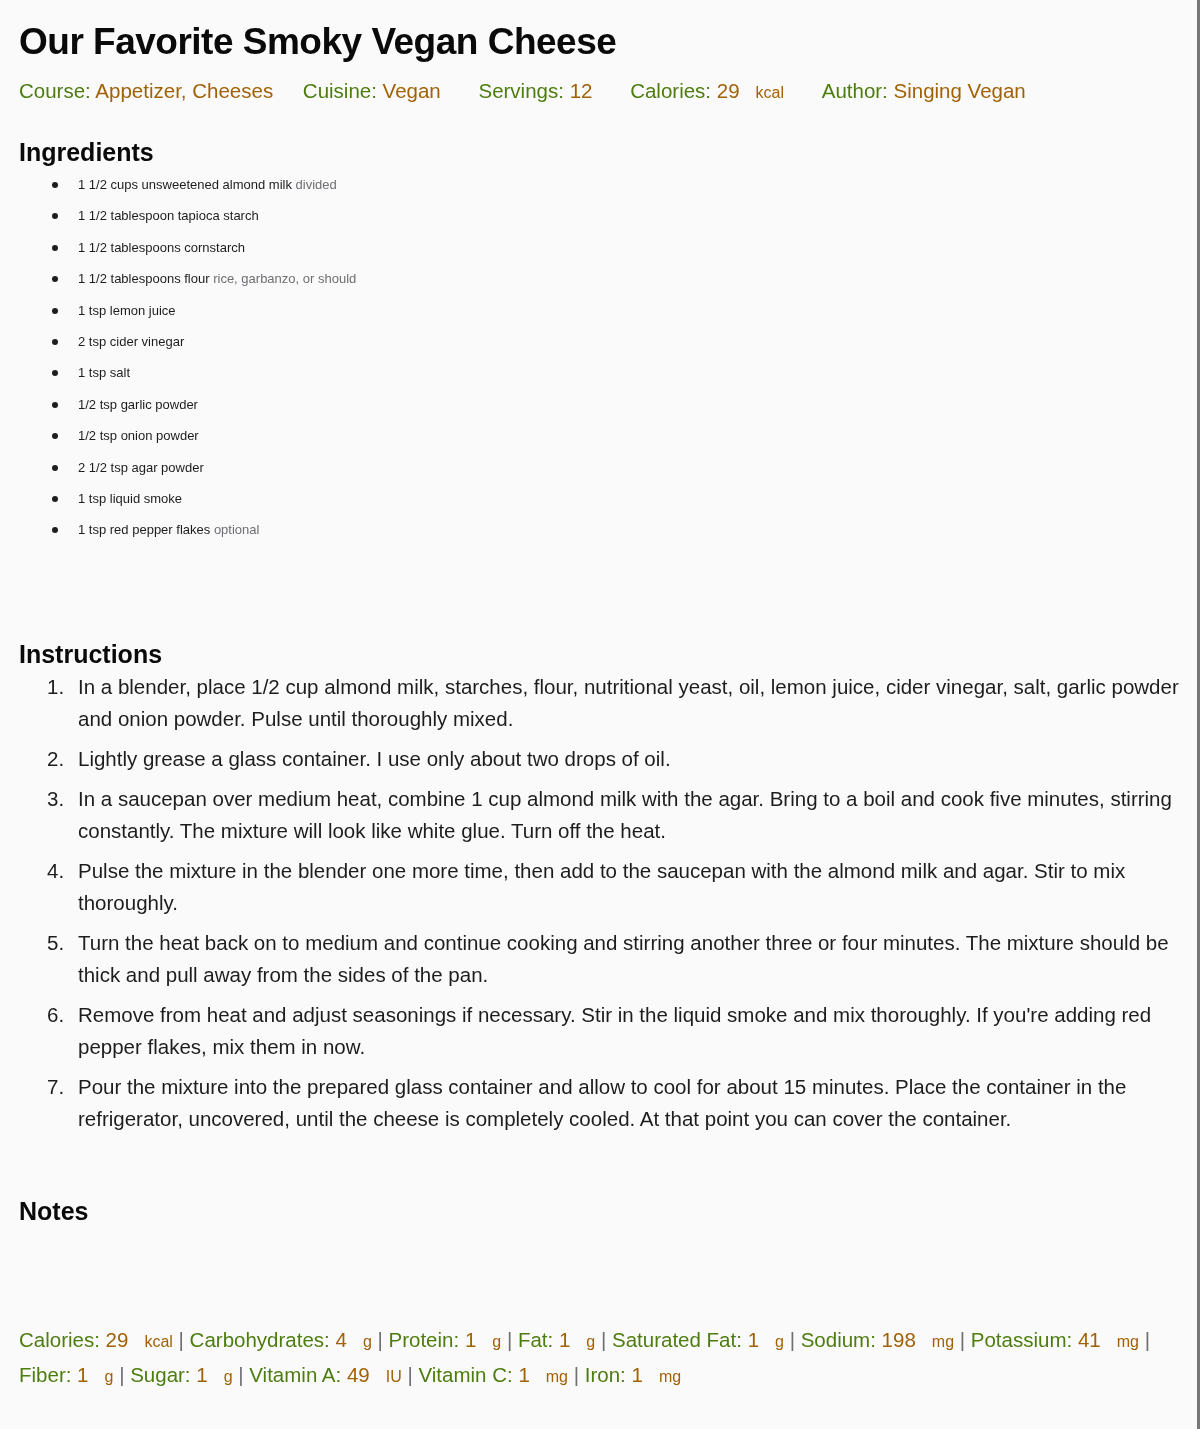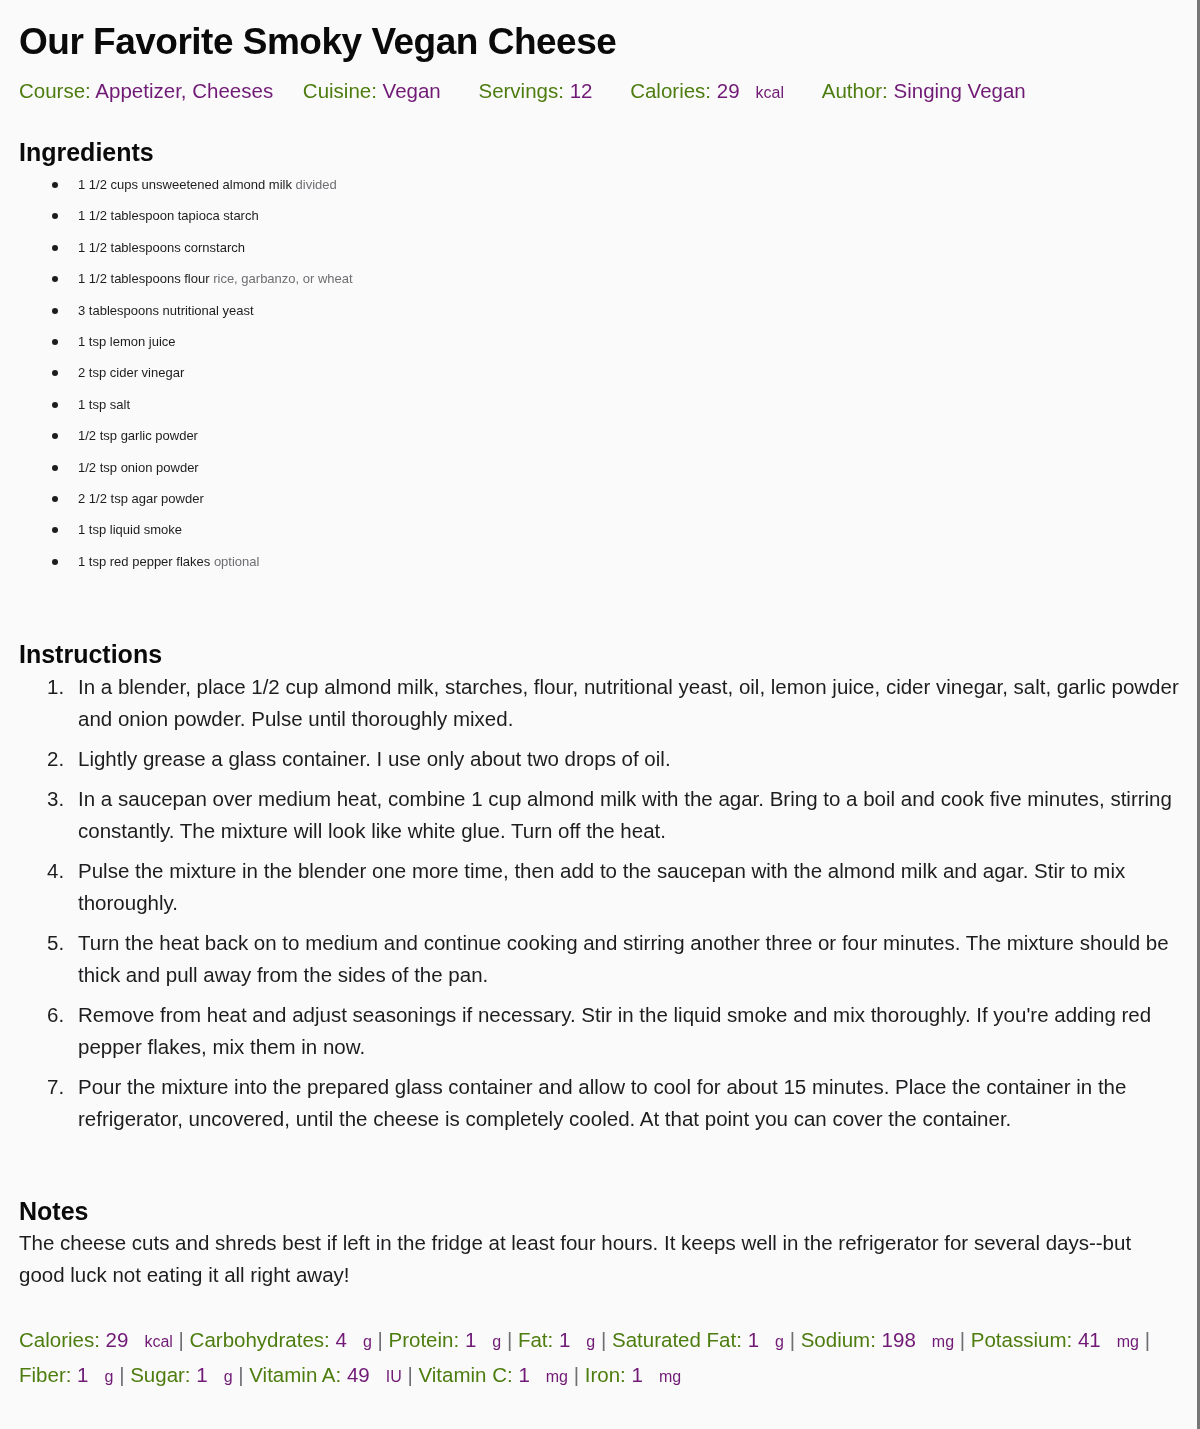--- a/index.html
+++ b/index.html
@@ -9,21 +9,21 @@
       font-family: "Liberation Sans", "DejaVu Sans", sans-serif;
       color: #1d1d1f;
       position: relative;
     }
     .page { position: absolute; left: 19px; top: 0; right: 10px; }
     .title { margin: 20px 0 0 0; font-size: 37px; font-weight: bold; color: #0a0a0a; letter-spacing: -0.5px; line-height: 44px; }
     .meta { margin-top: 14px; font-size: 20.5px; line-height: 26px; white-space: nowrap; }
     .meta-item { display: inline-block; margin-right: 24px; }
     .meta-item.wide { margin-right: 32px; }
     .lbl { color: #4d7c0f; }
-    .val { color: #701a75; }
+    .val { color: #a16207; }
     .unit { font-size: 16px; padding-left: 16px; }
     h2 { margin: 0; font-size: 25px; font-weight: bold; color: #0a0a0a; line-height: 30px; }
     .sec-ingredients { position: absolute; top: 137px; left: 0; right: 0; }
     .sec-instructions { position: absolute; top: 639px; left: 0; right: 0; }
     .sec-notes { position: absolute; top: 1196px; left: 0; right: 0; }
     .sec-nutrition { position: absolute; top: 1322px; left: 0; right: 0; }
     ul.ing { list-style: none; margin: 2px 0 0 0; padding: 0; }
     ul.ing li { position: relative; padding-left: 59px; font-size: 13px; line-height: 31.4px; }
     ul.ing li .bullet { position: absolute; left: 33px; top: 13px; width: 6px; height: 6px; border-radius: 50%; background: #1d1d1f; }
     .note-text { color: #6e6e73; }
@@ -63,22 +63,21 @@
       <span class="val">Singing Vegan</span>
     </span>
   </div>
 
   <section class="sec-ingredients">
     <h2>Ingredients</h2>
     <ul class="ing" id="ing-list">
         <li><span class="bullet"></span><span>1 1/2 cups unsweetened almond milk</span> <span class="note-text">divided</span></li>
         <li><span class="bullet"></span><span>1 1/2 tablespoon tapioca starch</span></li>
         <li><span class="bullet"></span><span>1 1/2 tablespoons cornstarch</span></li>
-        <li><span class="bullet"></span><span>1 1/2 tablespoons flour</span> <span class="note-text">rice, garbanzo, or wheat</span></li>
-        <li><span class="bullet"></span><span>3 tablespoons nutritional yeast</span></li>
+        <li><span class="bullet"></span><span>1 1/2 tablespoons flour</span> <span class="note-text">rice, garbanzo, or should</span></li>
         <li><span class="bullet"></span><span>1 tsp lemon juice</span></li>
         <li><span class="bullet"></span><span>2 tsp cider vinegar</span></li>
         <li><span class="bullet"></span><span>1 tsp salt</span></li>
         <li><span class="bullet"></span><span>1/2 tsp garlic powder</span></li>
         <li><span class="bullet"></span><span>1/2 tsp onion powder</span></li>
         <li><span class="bullet"></span><span>2 1/2 tsp agar powder</span></li>
         <li><span class="bullet"></span><span>1 tsp liquid smoke</span></li>
         <li><span class="bullet"></span><span>1 tsp red pepper flakes</span> <span class="note-text">optional</span></li>
       </ul>
   </section>
@@ -91,21 +90,20 @@
         <li><span class="num">3.</span><span>In a saucepan over medium heat, combine 1 cup almond milk with the agar. Bring to a boil and cook five minutes, stirring constantly. The mixture will look like white glue. Turn off the heat.</span></li>
         <li><span class="num">4.</span><span>Pulse the mixture in the blender one more time, then add to the saucepan with the almond milk and agar. Stir to mix thoroughly.</span></li>
         <li><span class="num">5.</span><span>Turn the heat back on to medium and continue cooking and stirring another three or four minutes. The mixture should be thick and pull away from the sides of the pan.</span></li>
         <li><span class="num">6.</span><span>Remove from heat and adjust seasonings if necessary. Stir in the liquid smoke and mix thoroughly. If you're adding red pepper flakes, mix them in now.</span></li>
         <li><span class="num">7.</span><span>Pour the mixture into the prepared glass container and allow to cool for about 15 minutes. Place the container in the refrigerator, uncovered, until the cheese is completely cooled. At that point you can cover the container.</span></li>
       </ol>
   </section>
 
   <section class="sec-notes">
     <h2>Notes</h2>
-    <div class="notes-text">The cheese cuts and shreds best if left in the fridge at least four hours. It keeps well in the refrigerator for several days--but good luck not eating it all right away!</div>
   </section>
 
   <section class="sec-nutrition">
     <div class="nutri" id="nutri-list"><span><span class="lbl">Calories:</span> <span class="val">29</span><span class="val unit">kcal</span></span> <span class="sep">|</span> <span><span class="lbl">Carbohydrates:</span> <span class="val">4</span><span class="val unit">g</span></span> <span class="sep">|</span> <span><span class="lbl">Protein:</span> <span class="val">1</span><span class="val unit">g</span></span> <span class="sep">|</span> <span><span class="lbl">Fat:</span> <span class="val">1</span><span class="val unit">g</span></span> <span class="sep">|</span> <span><span class="lbl">Saturated Fat:</span> <span class="val">1</span><span class="val unit">g</span></span> <span class="sep">|</span> <span><span class="lbl">Sodium:</span> <span class="val">198</span><span class="val unit">mg</span></span> <span class="sep">|</span> <span><span class="lbl">Potassium:</span> <span class="val">41</span><span class="val unit">mg</span></span> <span class="sep">|</span> <span><span class="lbl">Fiber:</span> <span class="val">1</span><span class="val unit">g</span></span> <span class="sep">|</span> <span><span class="lbl">Sugar:</span> <span class="val">1</span><span class="val unit">g</span></span> <span class="sep">|</span> <span><span class="lbl">Vitamin A:</span> <span class="val">49</span><span class="val unit">IU</span></span> <span class="sep">|</span> <span><span class="lbl">Vitamin C:</span> <span class="val">1</span><span class="val unit">mg</span></span> <span class="sep">|</span> <span><span class="lbl">Iron:</span> <span class="val">1</span><span class="val unit">mg</span></span></div>
   </section>
 </div>
 
 <div class="scrollbar"></div>
 
 </body></html>

